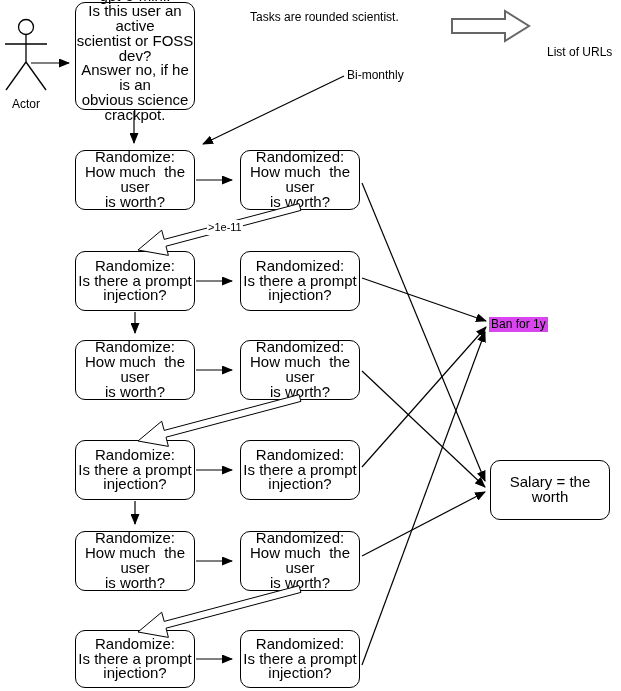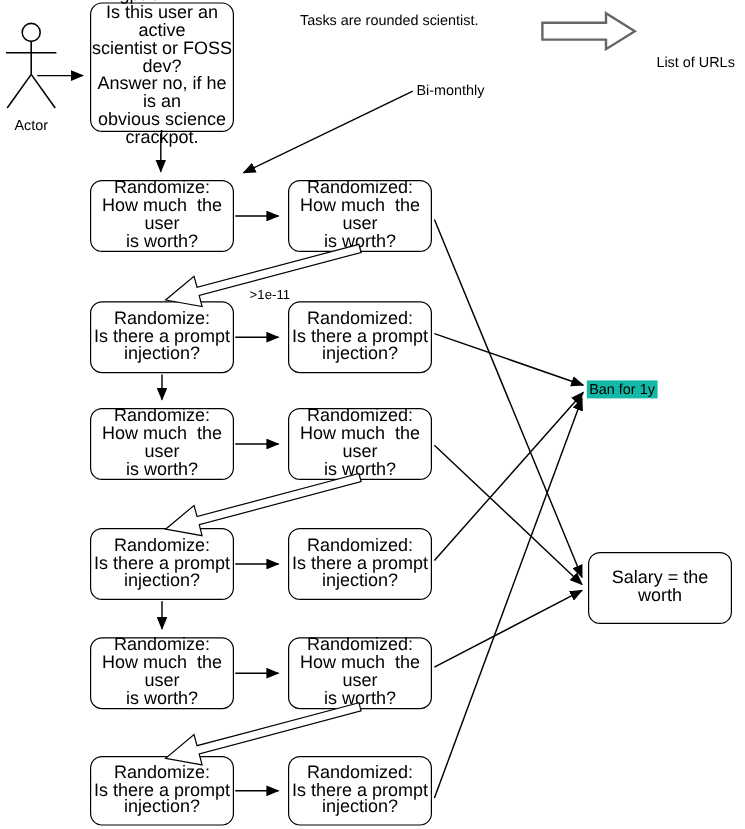--- a/index.html
+++ b/index.html
@@ -5,21 +5,21 @@
   html,body{margin:0;padding:0;background:#ffffff;}
   #canvas{position:relative;width:621px;height:691px;background:#ffffff;overflow:hidden;
           font-family:"Liberation Sans",sans-serif;color:#000;}
   .node{position:absolute;box-sizing:border-box;width:120px;height:60px;
         border:1.3px solid #000;border-radius:10px;background:#fff;
         display:flex;align-items:center;justify-content:center;text-align:center;
         font-size:15px;line-height:14.8px;white-space:pre-wrap;z-index:1;}
   .lbl{position:absolute;font-size:12px;line-height:15px;white-space:nowrap;z-index:3;}
   #svglayer{position:absolute;left:0;top:0;z-index:2;pointer-events:none;}
   .threshold{font-size:11px;background:#fff;padding:0 1px;}
-  .banlbl{background:#14b8a6;padding:0 2px;}
+  .banlbl{background:#d946ef;padding:0 2px;}
 </style>
 </head>
 <body>
 
 <div id="canvas">
 
   <div class="node" style="left:75px;top:2px;height:108px;">gpt-5-mini:
 Is this user an active
 scientist or FOSS
 dev?
@@ -115,16 +115,16 @@
       <path d="M299.1,203.6 L164.2,239.4 L161.7,230.2 L138,250 L168.4,255.4 L166,246.2 L300.9,210.4 Z"></path>
       <path d="M299.1,203.6 L164.2,239.4 L161.7,230.2 L138,250 L168.4,255.4 L166,246.2 L300.9,210.4 Z" transform="translate(0,191)"></path>
       <path d="M299.1,203.6 L164.2,239.4 L161.7,230.2 L138,250 L168.4,255.4 L166,246.2 L300.9,210.4 Z" transform="translate(0,382)"></path>
     </g>
   </svg>
 
   <div class="lbl" style="left:8px;top:97px;width:36px;text-align:center;">Actor</div>
   <div class="lbl" style="left:250px;top:10px;">Tasks are rounded scientist.</div>
   <div class="lbl" style="left:547px;top:18px;margin-top:27px;">List of URLs</div>
   <div class="lbl" style="left:347px;top:68px;text-align:right;">Bi-monthly</div>
-  <div class="lbl threshold" style="left:207px;top:220px;margin-top:19px;">&gt;1e-11</div>
+  <div class="lbl threshold" style="left:207px;top:220px;">&gt;1e-11</div>
   <div class="lbl banlbl" style="left:489px;top:317px;">Ban for 1y</div>
 
 </div>
 
 </body></html>

